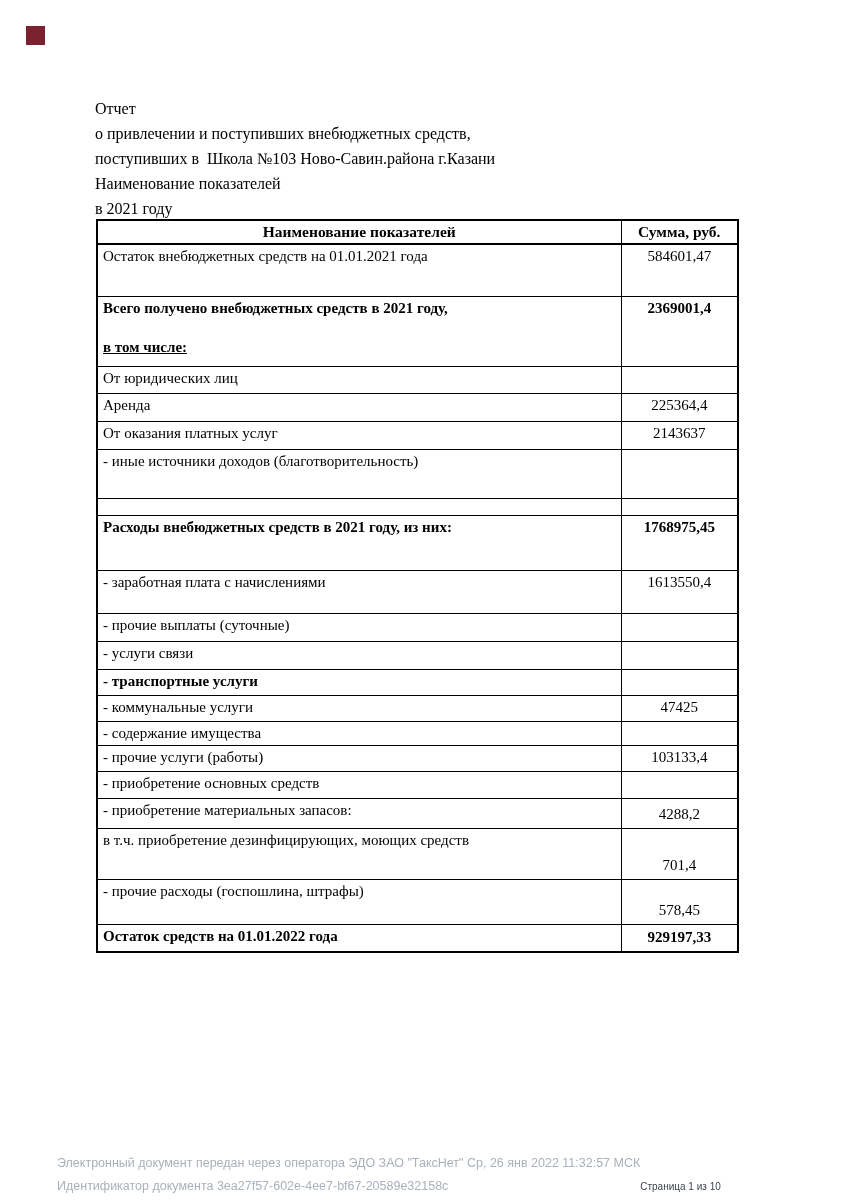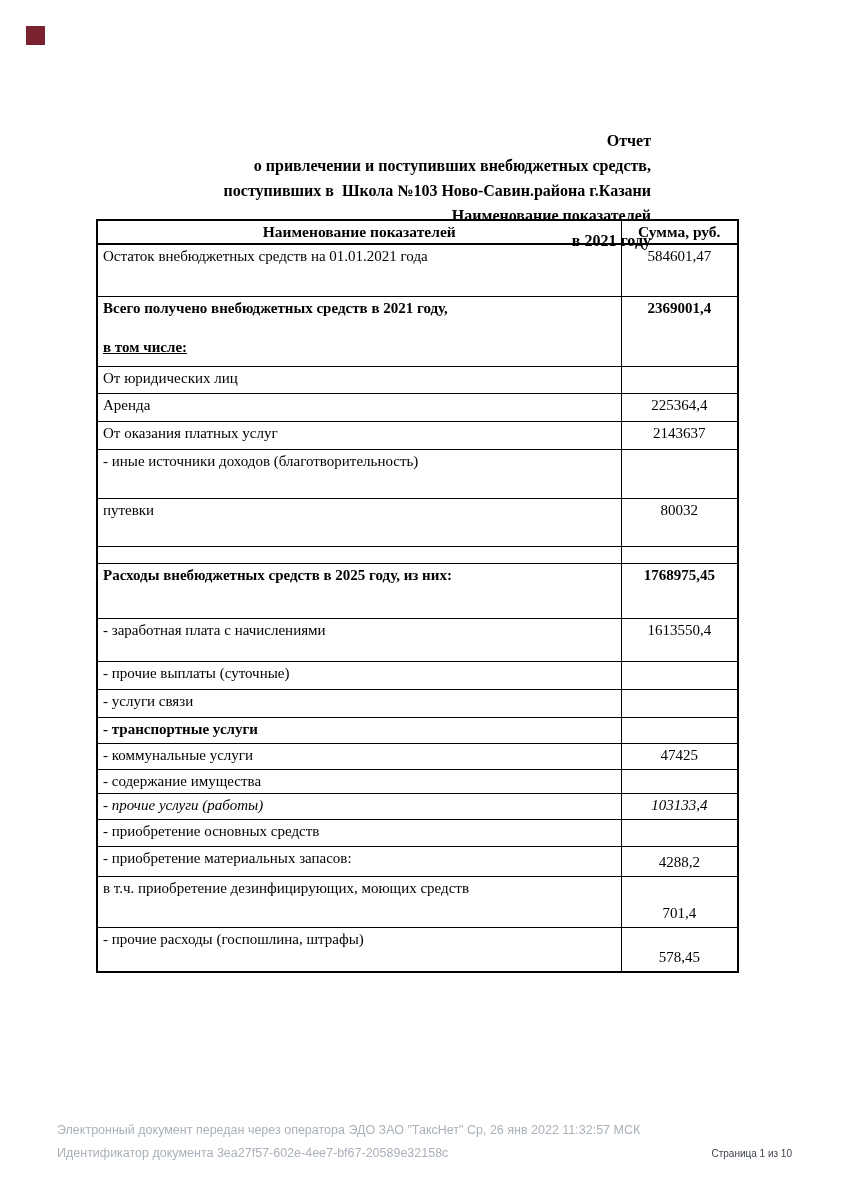--- a/index.html
+++ b/index.html
@@ -13,22 +13,22 @@
   }
   .page { position: absolute; inset: 0; background: #ffffff; }
 
   .corner-mark {
     position: absolute; left: 26px; top: 26px;
     width: 19px; height: 19px;
   }
 
   .title-block {
     position: absolute; left: 95px; top: 96px; width: 556px;
-    text-align: right; font-weight: bold;
-    font-size: 16px; line-height: 25px; margin-top: 32px;
+    text-align: left; font-weight: normal;
+    font-size: 16px; line-height: 25px;
   }
   .title-line { white-space: pre-wrap; }
 
   table.report {
     position: absolute; left: 96px; top: 219px; width: 641px;
     border-collapse: collapse; table-layout: fixed;
     font-size: 15px;
     border: 2px solid #000;
   }
   table.report th, table.report td { border: 1px solid #000; }
@@ -43,24 +43,24 @@
   }
   td.cell-value {
     padding: 3px 2px; text-align: center; vertical-align: top;
   }
   td.v-bottom { vertical-align: bottom; padding-bottom: 5px; text-align: center; }
   .bold { font-weight: bold; margin-top: 24px; }
   .underline { text-decoration: underline; }
   .line-gap { height: 22px; }
 
   .footer {
-    position: absolute; left: 57px; right: 57px; top: 1119px;
+    position: absolute; left: 57px; right: 57px; top: 1152px;
     font-family: "Liberation Sans", sans-serif;
     font-size: 12.5px; color: #a9b1ba;
-    display: flex; justify-content: space-between; align-items: flex-end;
+    display: flex; justify-content: flex-start; align-items: flex-end;
   }
   .footer-left div { line-height: 23px; white-space: pre-wrap; }
   .footer-page { color: #3e4550; font-size: 10px; line-height: 23px; }
 </style>
 </head>
 <body>
 
 <div class="page">
 
   <div class="corner-mark" style="background: rgb(123, 34, 48);"></div>
@@ -116,35 +116,29 @@
             <div>От оказания платных услуг</div>
           </td>
           <td class="cell-value">2143637</td>
         </tr>
         <tr style="height: 49px;">
           <td class="cell-label">
             <div>- иные источники доходов (благотворительность)</div>
           </td>
           <td class="cell-value"></td>
         </tr>
-        <tr style="height: 48px;">
-          <td class="cell-label">
-            <div>путевки</div>
-          </td>
-          <td class="cell-value">80032</td>
-        </tr>
         <tr style="height: 17px;">
           <td class="cell-label">
             <div></div>
           </td>
           <td class="cell-value"></td>
         </tr>
         <tr style="height: 55px;">
           <td class="cell-label bold">
-            <div>Расходы внебюджетных средств в 2025 году, из них:</div>
+            <div>Расходы внебюджетных средств в 2021 году, из них:</div>
           </td>
           <td class="cell-value bold">1768975,45</td>
         </tr>
         <tr style="height: 43px;">
           <td class="cell-label">
             <div>- заработная плата с начислениями</div>
           </td>
           <td class="cell-value">1613550,4</td>
         </tr>
         <tr style="height: 28px;">
@@ -170,21 +164,21 @@
             <div>- коммунальные услуги</div>
           </td>
           <td class="cell-value">47425</td>
         </tr>
         <tr style="height: 23px;">
           <td class="cell-label">
             <div>- содержание имущества</div>
           </td>
           <td class="cell-value"></td>
         </tr>
-        <tr style="height: 26px; font-style: italic;">
+        <tr style="height: 26px;">
           <td class="cell-label">
             <div>- прочие услуги (работы)</div>
           </td>
           <td class="cell-value">103133,4</td>
         </tr>
         <tr style="height: 27px;">
           <td class="cell-label">
             <div>- приобретение основных средств</div>
           </td>
           <td class="cell-value"></td>
@@ -199,20 +193,26 @@
           <td class="cell-label">
             <div>в т.ч. приобретение дезинфицирующих, моющих средств</div>
           </td>
           <td class="cell-value v-bottom">701,4</td>
         </tr>
         <tr style="height: 45px;">
           <td class="cell-label">
             <div>- прочие расходы (госпошлина, штрафы)</div>
           </td>
           <td class="cell-value v-bottom">578,45</td>
+        </tr>
+        <tr style="height: 28px;">
+          <td class="cell-label bold">
+            <div>Остаток средств на 01.01.2022 года</div>
+          </td>
+          <td class="cell-value bold v-bottom">929197,33</td>
         </tr>
       </tbody>
   </table>
 
   <div class="footer">
     <div class="footer-left">
       <div>Электронный документ передан через оператора ЭДО ЗАО "ТаксНет" Ср, 26 янв 2022 11:32:57 МСК</div>
       <div>Идентификатор документа 3ea27f57-602e-4ee7-bf67-20589e32158c</div>
     </div>
     <div class="footer-page">Страница 1 из 10</div>

